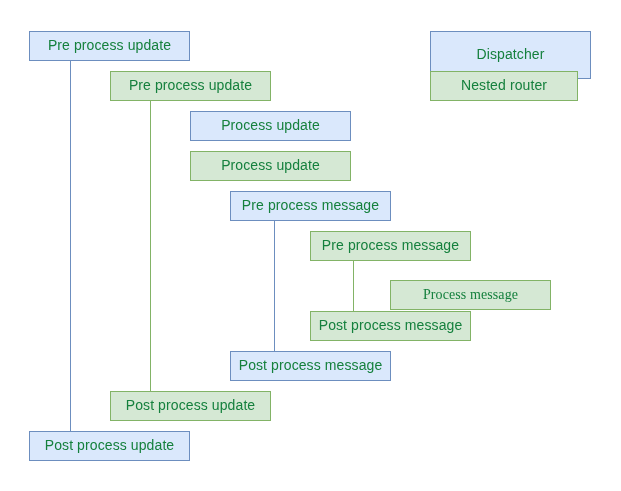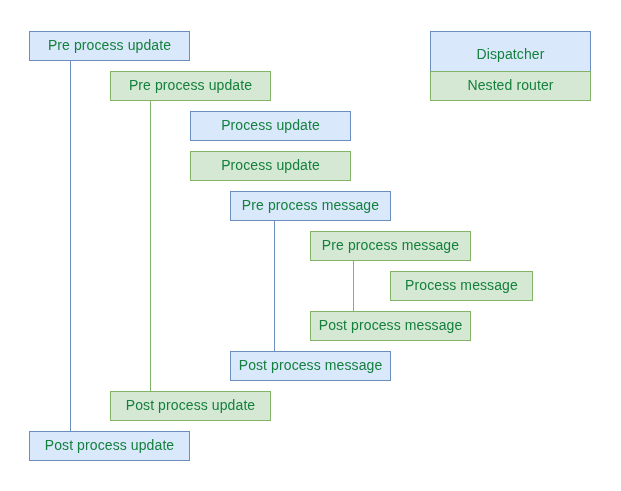--- a/index.html
+++ b/index.html
@@ -63,24 +63,24 @@
       <div class="connector dispatcher" style="left: 274px; top: 221px; height: 130px;"></div>
       <div class="connector nested" style="left: 353px; top: 261px; height: 50px;"></div>
     </div>
   <div id="node-layer">
       <div class="node dispatcher" style="left: 29px; top: 31px; width: 161px; height: 30px;">Pre process update</div>
       <div class="node nested" style="left: 110px; top: 71px; width: 161px; height: 30px;">Pre process update</div>
       <div class="node dispatcher" style="left: 190px; top: 111px; width: 161px; height: 30px;">Process update</div>
       <div class="node nested" style="left: 190px; top: 151px; width: 161px; height: 30px;">Process update</div>
       <div class="node dispatcher" style="left: 230px; top: 191px; width: 161px; height: 30px;">Pre process message</div>
       <div class="node nested" style="left: 310px; top: 231px; width: 161px; height: 30px;">Pre process message</div>
-      <div class="node nested" style="left: 390px; top: 271px; width: 143px; height: 30px;">Process message</div>
+      <div class="node nested" style="left: 390px; top: 280px; width: 161px; height: 30px; font-family: Liberation Serif, serif;">Process message</div>
       <div class="node nested" style="left: 310px; top: 311px; width: 161px; height: 30px;">Post process message</div>
       <div class="node dispatcher" style="left: 230px; top: 351px; width: 161px; height: 30px;">Post process message</div>
       <div class="node nested" style="left: 110px; top: 391px; width: 161px; height: 30px;">Post process update</div>
       <div class="node dispatcher" style="left: 29px; top: 431px; width: 161px; height: 30px;">Post process update</div>
     </div>
   <div id="legend-layer">
       <div class="node dispatcher" style="left: 430px; top: 31px; width: 161px; height: 48px;">Dispatcher</div>
-      <div class="node nested" style="left: 430px; top: 71px; width: 161px; height: 30px;">Nested router</div>
+      <div class="node nested" style="left: 430px; top: 71px; width: 148px; height: 30px;">Nested router</div>
     </div>
 
 </div>
 
 </body></html>

